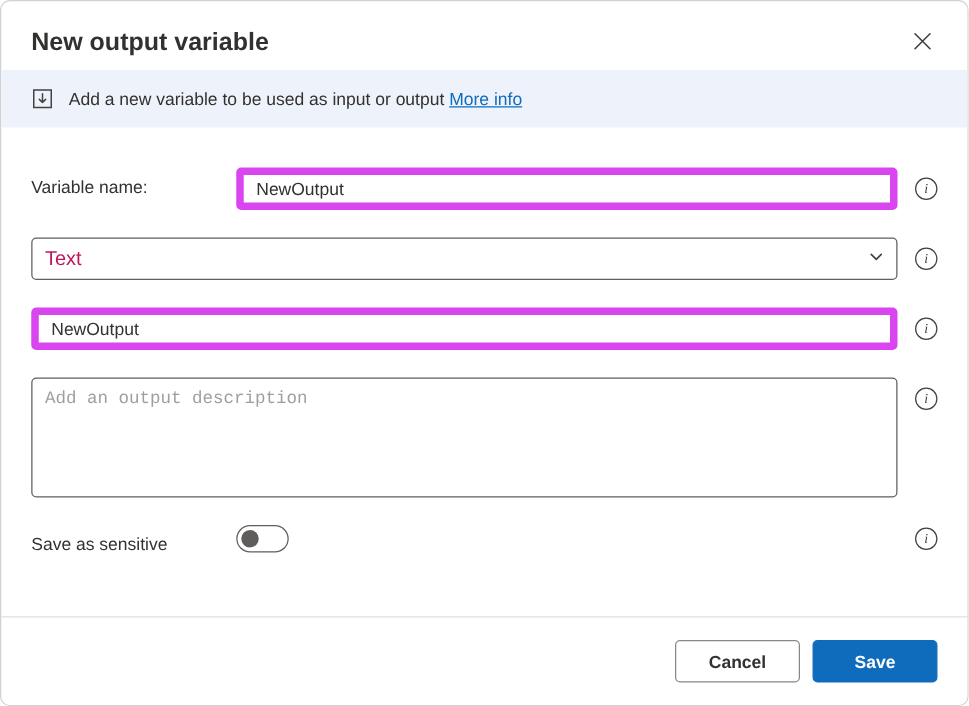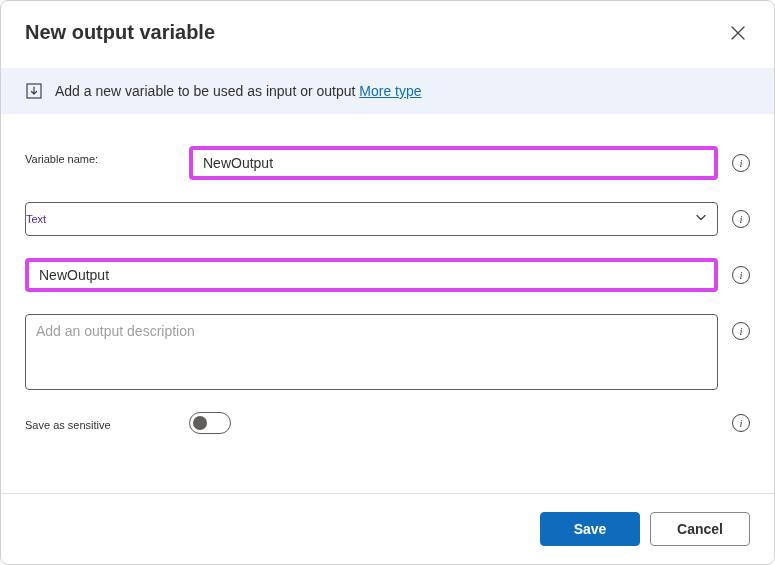--- a/index.html
+++ b/index.html
@@ -17,23 +17,23 @@
       width: 775px;
       height: 565px;
       border: 1px solid #d1d1d1;
       border-radius: 8px;
       display: flex;
       flex-direction: column;
       overflow: hidden;
     }
     .dialog-header {
       display: flex;
-      align-items: flex-start;
+      align-items: center;
       justify-content: space-between;
-      padding: 20px 24px 20px 24px;
+      padding: 20px 24px 8px 24px;
     }
     .dialog-title {
       font-size: 20px;
       font-weight: 600;
     }
     .close-btn {
       background: none;
       border: none;
       cursor: pointer;
       padding: 4px;
@@ -66,76 +66,76 @@
       flex: 1;
     }
     .form-row {
       display: flex;
       align-items: flex-start;
       margin-bottom: 22px;
     }
     .form-label {
       width: 164px;
       padding-top: 7px;
-      font-size: 11px;
+      font-size: 14px;
       color: #323130;
     }
     .form-control-wrap {
       flex: 1;
       display: flex;
       align-items: center;
       gap: 14px;
     }
     .text-input {
       flex: 1;
       height: 34px;
-      border: 4px solid #d946ef;
+      border: 6px solid #d946ef;
       border-radius: 4px;
       padding: 0 10px;
       font-size: 14px;
       font-family: inherit;
       color: #323130;
       outline: none;
     }
     .text-input::placeholder {
       color: #a19f9d;
     }
     .select-wrap {
       flex: 1;
       position: relative;
     }
     .select-input {
       width: 100%;
       height: 34px;
       border: 1px solid #605e5c;
       border-radius: 4px;
-      padding: 0 36px 0 0;
-      font-size: 11px;
+      padding: 0 36px 0 10px;
+      font-size: 16px;
       font-family: inherit;
-      color: #4c1d95;
+      color: #be185d;
       background: #fff;
       appearance: none;
       outline: none;
       cursor: pointer;
     }
     .chevron {
       position: absolute;
       right: 10px;
       top: 50%;
       transform: translateY(-50%);
       pointer-events: none;
     }
     .textarea-input {
       flex: 1;
-      height: 76px;
+      height: 96px;
       border: 1px solid #605e5c;
       border-radius: 4px;
       padding: 8px 10px;
       font-size: 14px;
-      font-family: Liberation Sans, sans-serif;
+      font-family: Liberation Mono, monospace;
       color: #323130;
       resize: none;
       outline: none;
     }
     .textarea-input::placeholder {
       color: #a19f9d;
     }
     .help-icon {
       width: 18px;
       height: 18px;
@@ -227,21 +227,21 @@
   </div>
 
   <div class="info-banner">
     <span class="info-banner-icon">
       <svg width="18" height="18" viewBox="0 0 18 18">
           <rect x="2" y="2" width="14" height="14" stroke="#424242" stroke-width="1.2" fill="none"></rect>
           <path d="M9 5 L9 12 M6.5 9.5 L9 12 L11.5 9.5" stroke="#424242" stroke-width="1.2" fill="none" stroke-linecap="round" stroke-linejoin="round"></path>
         </svg>
     </span>
     <span class="info-banner-text">
-      <span>Add a new variable to be used as input or output </span><a class="more-info-link">More type</a>
+      <span>Add a new variable to be used as input or output </span><a class="more-info-link">More info</a>
     </span>
   </div>
 
   <div class="form-body">
 
     <div class="form-row">
       <div class="form-label">Variable name:</div>
       <div class="form-control-wrap">
         <input type="text" class="text-input" value="NewOutput" style="">
         <span class="help-icon">i</span>
@@ -286,17 +286,17 @@
             <div class="toggle-knob"></div>
           </div>
         </div>
         <span class="help-icon">i</span>
       </div>
     </div>
 
   </div>
 
   <div class="dialog-footer">
+    <button class="btn btn-secondary">Cancel</button>
     <button class="btn btn-primary">Save</button>
-    <button class="btn btn-secondary">Cancel</button>
   </div>
 
 </div>
 
 </body></html>

